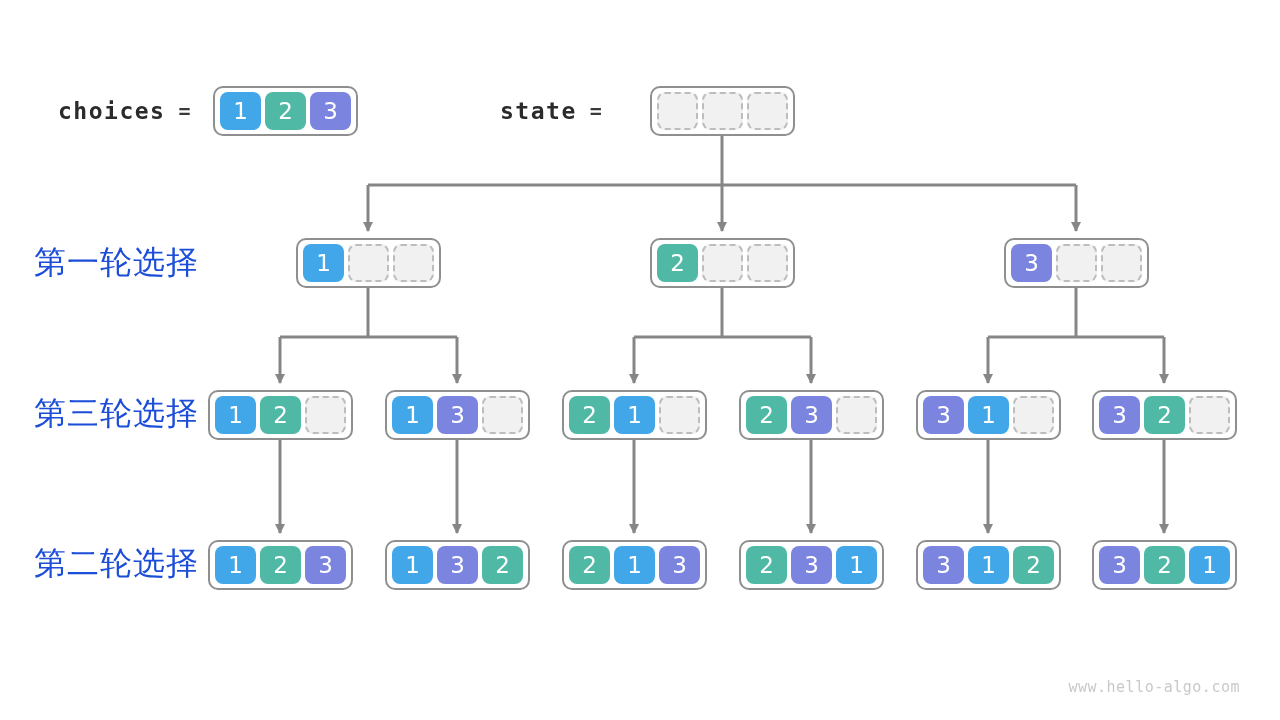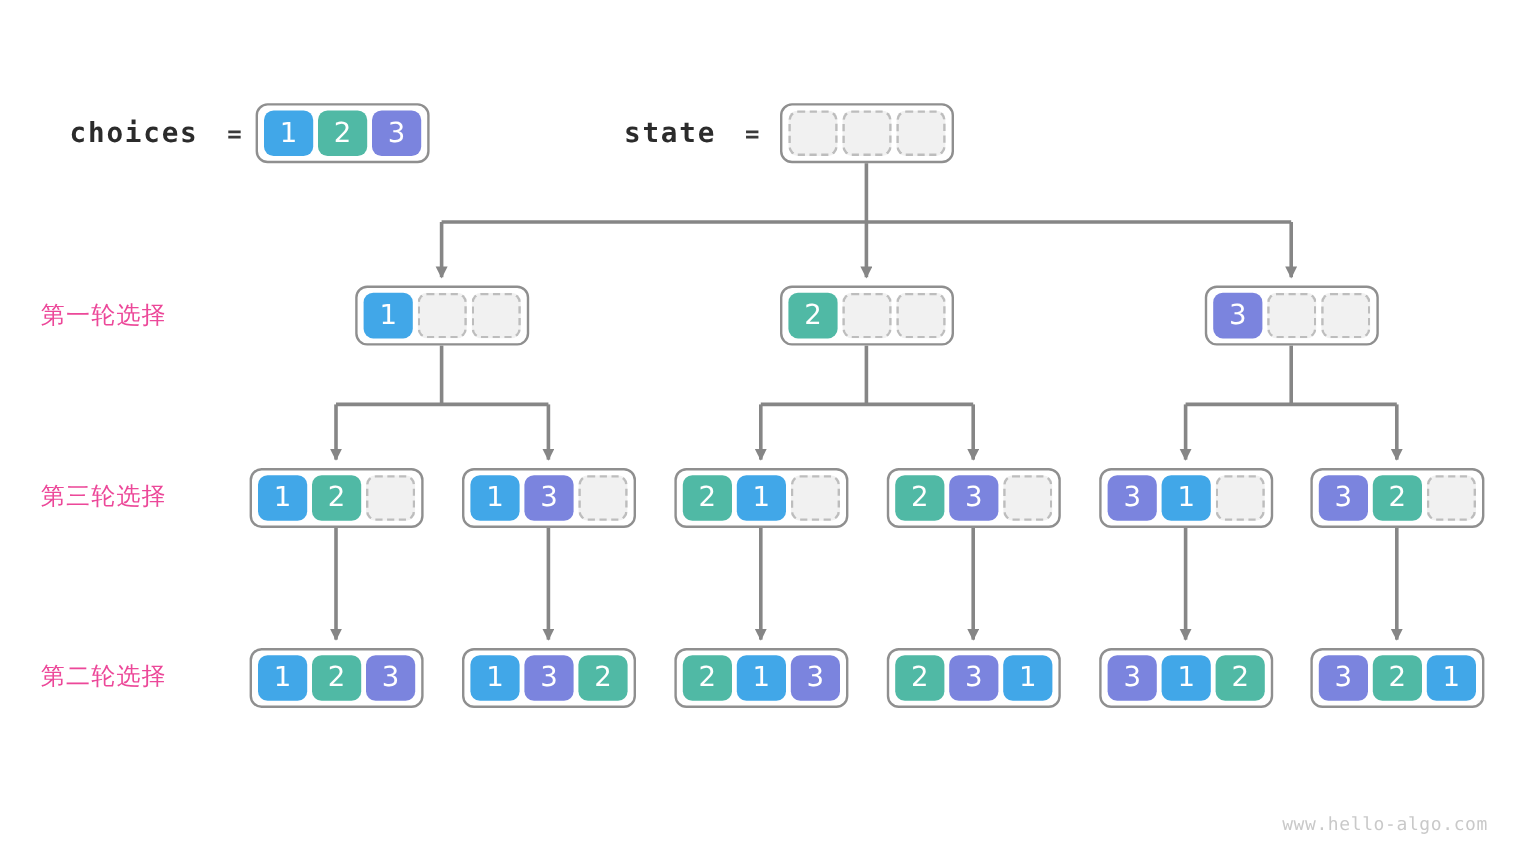--- a/index.html
+++ b/index.html
@@ -21,31 +21,31 @@
     color:#ffffff; font-size:23px; font-weight:500;
     font-family:"DejaVu Sans", sans-serif;
   }
   .cell.empty {
     background:#f1f1f1; border:2px dashed #bdbdbd;
     width:37px; height:34px; border-radius:8px;
   }
 
   .code-row {
     position:absolute; top:86px; height:50px; z-index:1;
-    display:flex; align-items:center; gap:24px;
+    display:flex; align-items:center; gap:13px;
   }
   .code-label, .eq {
     font-family:"DejaVu Sans Mono","Liberation Mono",monospace;
     font-weight:bold; font-size:23px; color:#2b2b2b; letter-spacing:1.5px;
   }
   .eq { font-size:20px; color:#3a3a3a; }
 
   .round-label {
     position:absolute; left:34px; z-index:1;
-    font-size:20px; line-height:30px; color:#ec4899;
+    font-size:32px; line-height:30px; color:#1d4ed8;
     letter-spacing:1px; font-weight:500;
     font-family:"DejaVu Sans","Liberation Sans",sans-serif;
     white-space:nowrap;
   }
 
   .watermark {
     position:absolute; right:40px; bottom:24px; z-index:1;
     font-family:"DejaVu Sans Mono","Liberation Mono",monospace;
     font-size:15px; color:#c9c9c9; letter-spacing:0.5px;
   }
@@ -91,21 +91,21 @@
 <div class="code-row" style="left:58px">
   <span class="code-label">choices</span>
   <span class="eq">=</span>
 </div>
 <div class="box" style="left:213px; top:86px">
     <span class="cell" style="background: rgb(65, 167, 232);">1</span>
     <span class="cell" style="background: rgb(80, 185, 165);">2</span>
     <span class="cell" style="background: rgb(123, 132, 222);">3</span>
   </div>
 
-<div class="code-row" style="left:520px">
+<div class="code-row" style="left:500px">
   <span class="code-label">state</span>
   <span class="eq">=</span>
 </div>
 <div class="box" style="left:650px; top:86px">
     <span class="cell empty"></span>
     <span class="cell empty"></span>
     <span class="cell empty"></span>
   </div>
 
 <div class="round-label" style="top:247px">第一轮选择</div>

